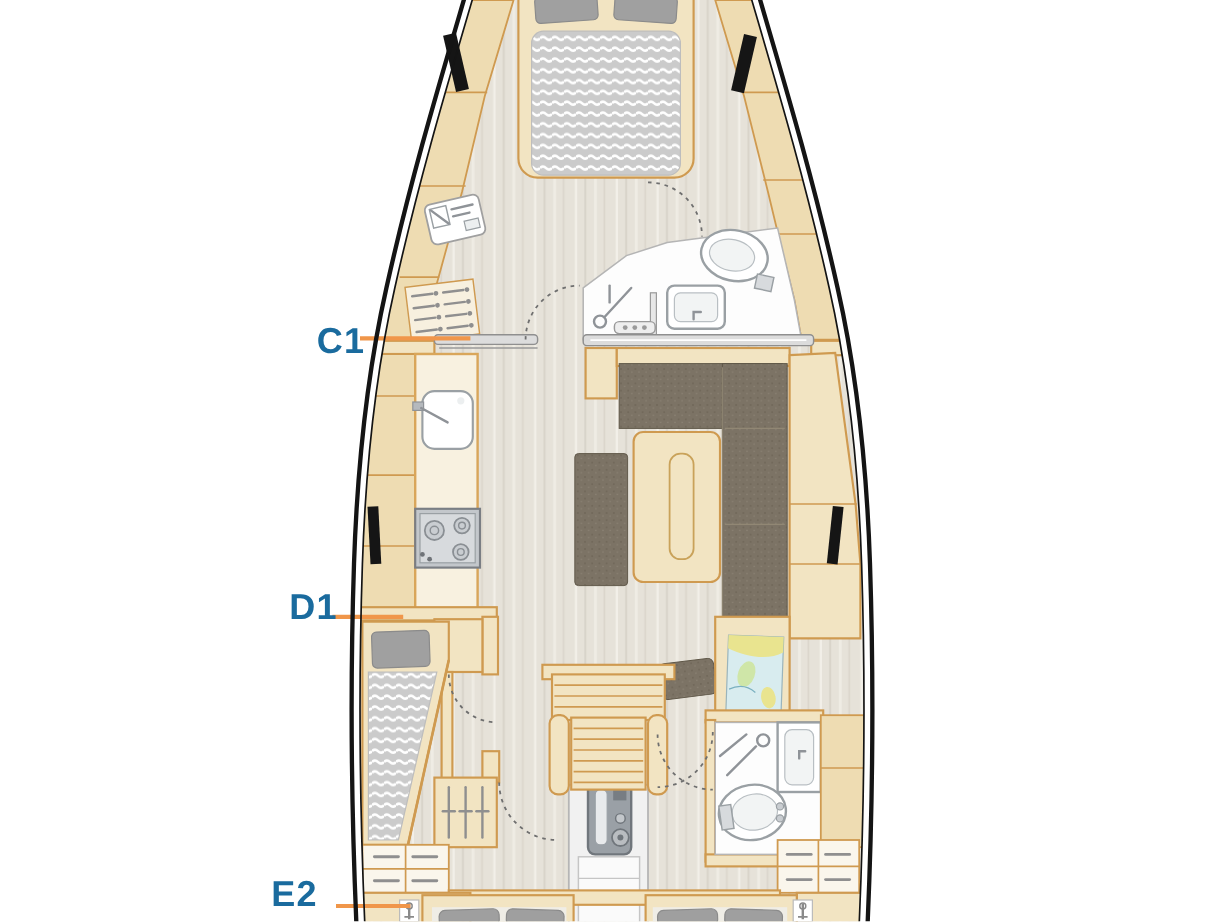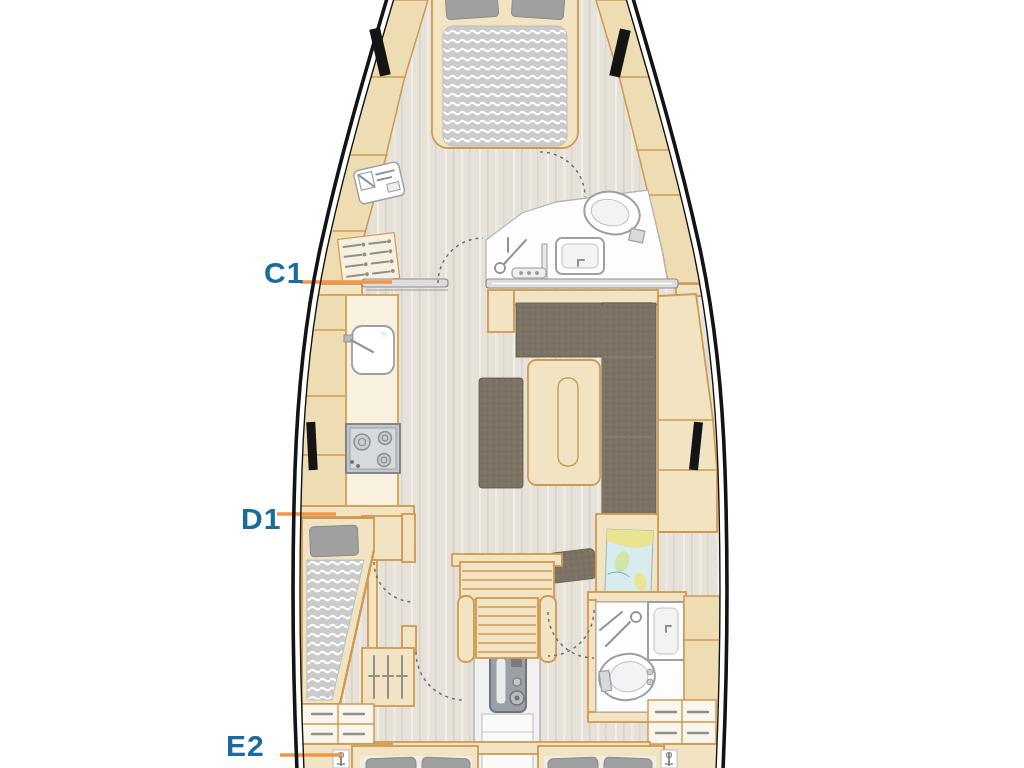--- a/index.html
+++ b/index.html
@@ -6,22 +6,22 @@
     --label-text:#1a6b9e; --leader-line:#f0964a; --hull-outline:#141414;
     --wood-fill:#f2e4c2; --wood-border:#cf9a50; --shelf-fill:#eedcb2;
     --counter-fill:#f8f1e0; --sofa-leather:#7c7365; --window-black:#151515;
   }
   html,body{margin:0;padding:0;background:#ffffff;}
   #page{position:relative;width:1024px;height:768px;background:#ffffff;overflow:hidden;
         font-family:"Liberation Sans",sans-serif;}
   #plan-svg{position:absolute;left:0;top:0;}
   .plan-label{position:absolute;color:var(--label-text);font-weight:bold;font-size:30px;
       letter-spacing:1px;line-height:1;}
-  #label-c1{left:264px;top:258px;}
-  #label-d1{left:241px;top:504px;}
+  #label-c1{left:264px;top:270px;}
+  #label-d1{left:241px;top:492px;}
   #label-e2{left:226px;top:731px;}
   
   .wood{fill:var(--wood-fill);stroke:var(--wood-border);stroke-width:1.8;}
   .shelf{fill:var(--shelf-fill);stroke:var(--wood-border);stroke-width:1.5;}
   .counter{fill:var(--counter-fill);stroke:#d9a65a;stroke-width:2;}
   .wline{stroke:var(--wood-border);stroke-width:1.4;fill:none;}
   .leather{fill:url(#leather);stroke:#5f5748;stroke-width:0.8;}
   .seam{stroke:#968c78;stroke-width:1;fill:none;opacity:.8;}
   .white{fill:#fdfdfd;stroke:#b5b5b5;stroke-width:1.3;}
   .fix{fill:#ffffff;stroke:#9aa0a4;stroke-width:2;}

